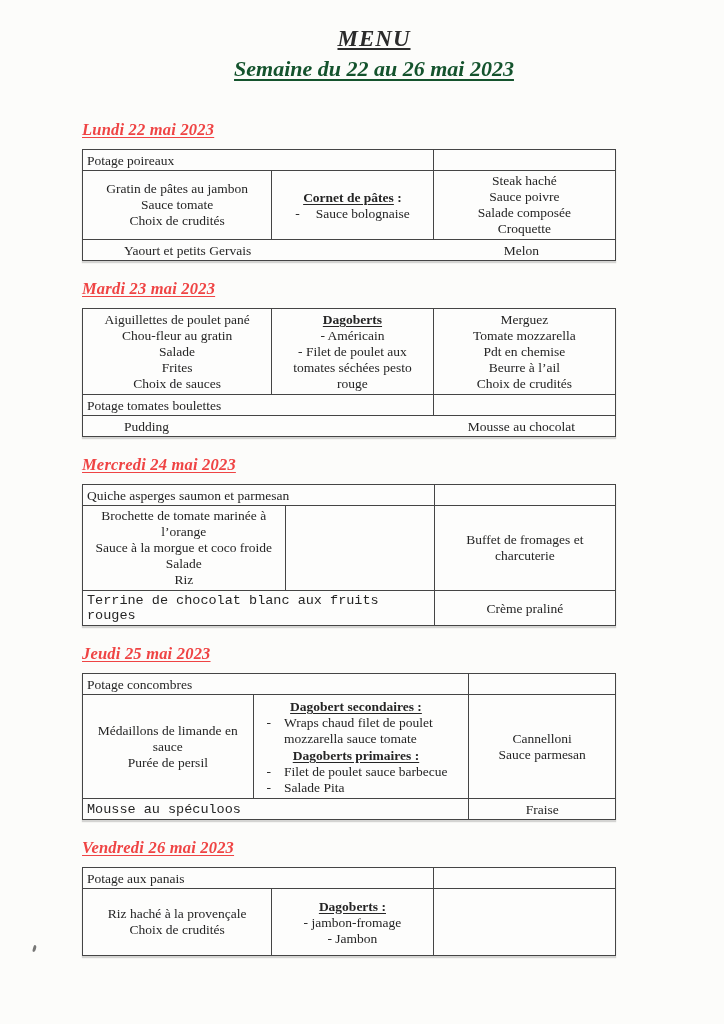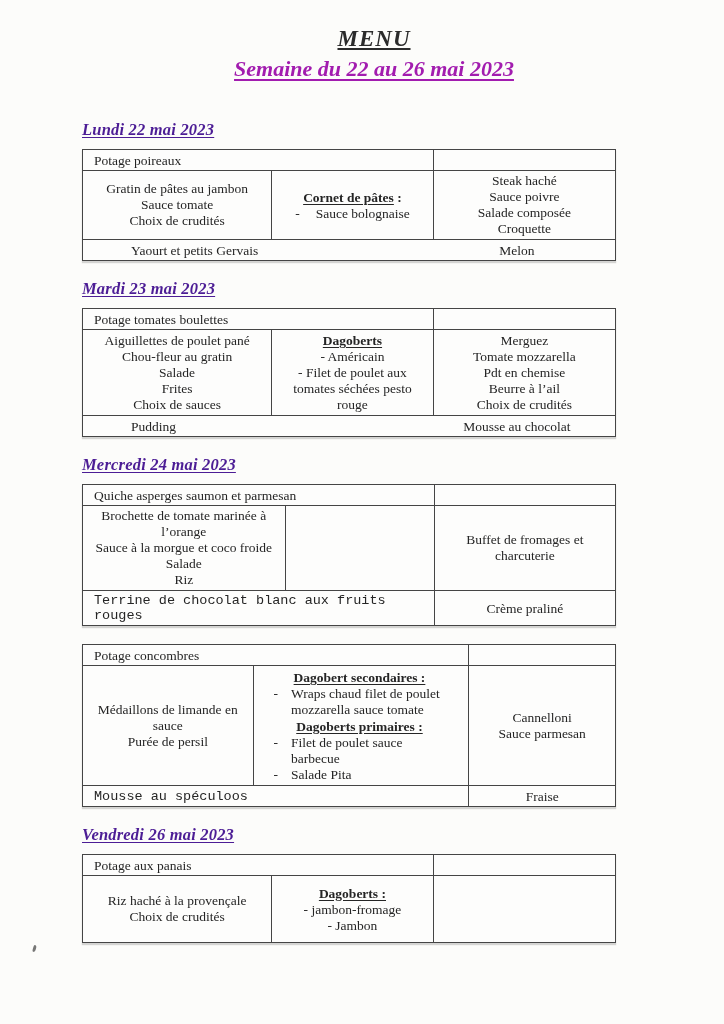--- a/index.html
+++ b/index.html
@@ -30,47 +30,47 @@
     text-underline-offset:2px;
     color:#2b2b2b;
     letter-spacing:1px;
   }
   .doc-subtitle{
     margin:0;
     font-size:22px;line-height:31px;
     font-weight:bold;font-style:italic;
     text-decoration:underline;
     text-underline-offset:3px;
-    color:#a21caf;
+    color:#14532d;
   }
   
   .content{margin-left:82px;width:534px;}
   .day{margin-bottom:18px;}
   .day-heading{
     margin:0 0 9px 0;
     font-size:16.5px;line-height:20px;
     font-weight:bold;font-style:italic;
     text-decoration:underline;
     text-underline-offset:2px;
-    color:#4c1d95;
+    color:#ef4444;
     letter-spacing:.2px;
   }
   
   table.menu-table{
     width:100%;
     border-collapse:collapse;
     table-layout:fixed;
     background:#fdfdfc;
     box-shadow:0 2px 1px rgba(90,90,90,.25);
     font-size:13.5px;
     color:#252525;
   }
   table.menu-table td{
     border:1px solid #454545;
-    padding:2px 11px;
+    padding:2px 4px;
     vertical-align:middle;
   }
   
   .t-mon col.c1,.t-tue col.c1,.t-fri col.c1{width:35.5%;}
   .t-mon col.c2,.t-tue col.c2,.t-fri col.c2{width:30.3%;}
   .t-mon col.c3,.t-tue col.c3,.t-fri col.c3{width:34.2%;}
   .t-wed col.c1{width:38%;}  .t-wed col.c2{width:28%;}  .t-wed col.c3{width:34%;}
   .t-thu col.c1{width:32%;}  .t-thu col.c2{width:40.5%;}.t-thu col.c3{width:27.5%;}
 
   .soup-cell{
@@ -171,43 +171,43 @@
     <section class="day">
       <h3 class="day-heading">Mardi 23 mai 2023</h3>
       <table class="menu-table t-tue">
         <colgroup>
             <col class="c1">
             <col class="c2">
             <col class="c3">
           </colgroup>
         <tbody>
           <tr>
-            <td class="soup-cell" colspan="2">Potage tomates boulettes</td>
-            <td></td>
-          </tr>
-          <tr>
             <td class="main-cell">
                 <div class="line">Aiguillettes de poulet pané</div>
                 <div class="line">Chou-fleur au gratin</div>
                 <div class="line">Salade</div>
                 <div class="line">Frites</div>
                 <div class="line">Choix de sauces</div>
               </td>
             <td class="main-cell mid">
                 <div class="blk-header"><span class="u">Dagoberts</span></div>
                 <div class="line">- Américain</div>
                 <div class="line">- Filet de poulet aux tomates séchées pesto rouge</div>
               </td>
             <td class="main-cell">
                 <div class="line">Merguez</div>
                 <div class="line">Tomate mozzarella</div>
                 <div class="line">Pdt en chemise</div>
                 <div class="line">Beurre à l’ail</div>
                 <div class="line">Choix de crudités</div>
               </td>
+          </tr>
+          <tr>
+            <td class="soup-cell" colspan="2">Potage tomates boulettes</td>
+            <td></td>
           </tr>
           <tr>
             <td class="dessert-combined" colspan="3">
               <div class="wrap">
                 <span class="d-left">Pudding</span>
                 <span class="d-right">Mousse au chocolat</span>
               </div>
             </td>
           </tr>
         </tbody>
@@ -241,20 +241,21 @@
           </tr>
           <tr>
             <td class="dessert-left-cell" colspan="2">Terrine de chocolat blanc aux fruits rouges</td>
             <td class="dessert-right-cell">Crème praliné</td>
           </tr>
         </tbody>
       </table>
     </section>
 
     <section class="day">
+      <h3 class="day-heading">Jeudi 25 mai 2023</h3>
       <table class="menu-table t-thu">
         <colgroup>
             <col class="c1">
             <col class="c2">
             <col class="c3">
           </colgroup>
         <tbody>
           <tr>
             <td class="soup-cell" colspan="2">Potage concombres</td>
             <td></td>

